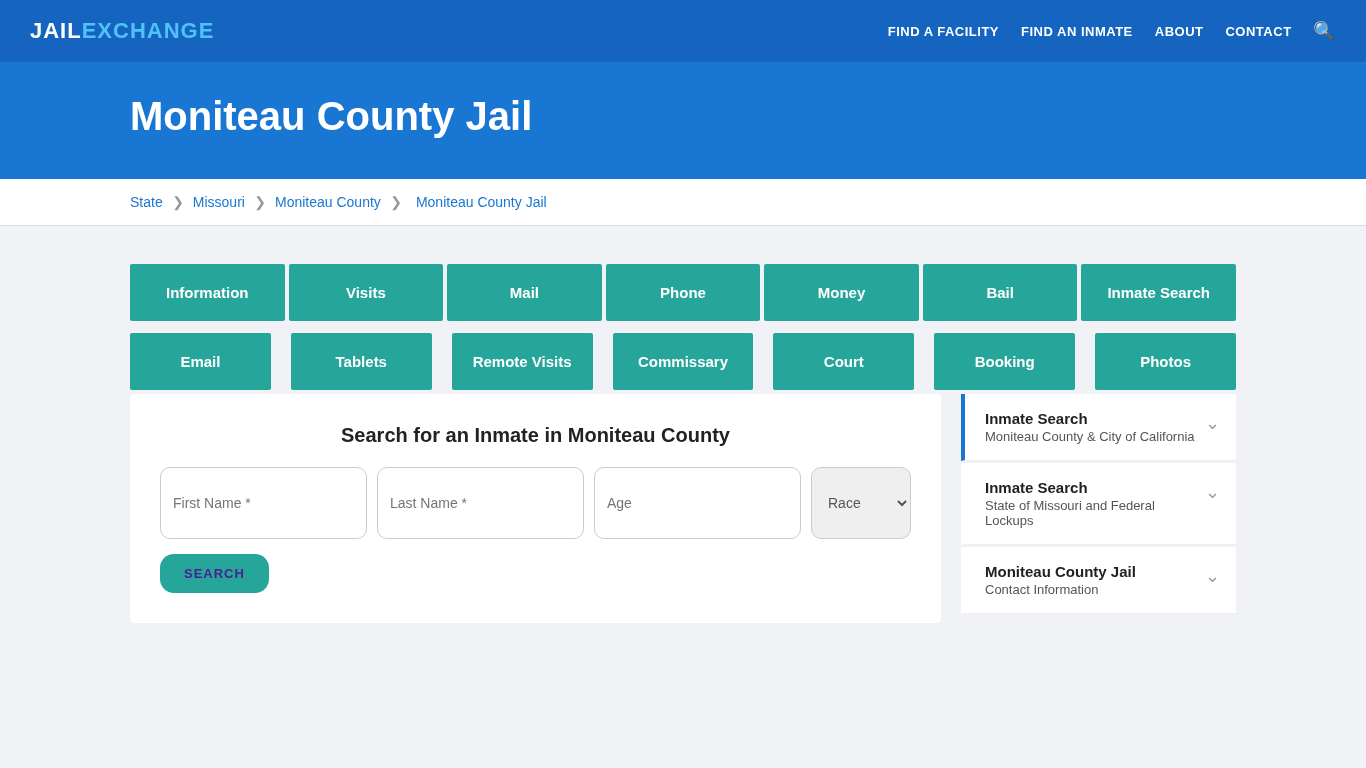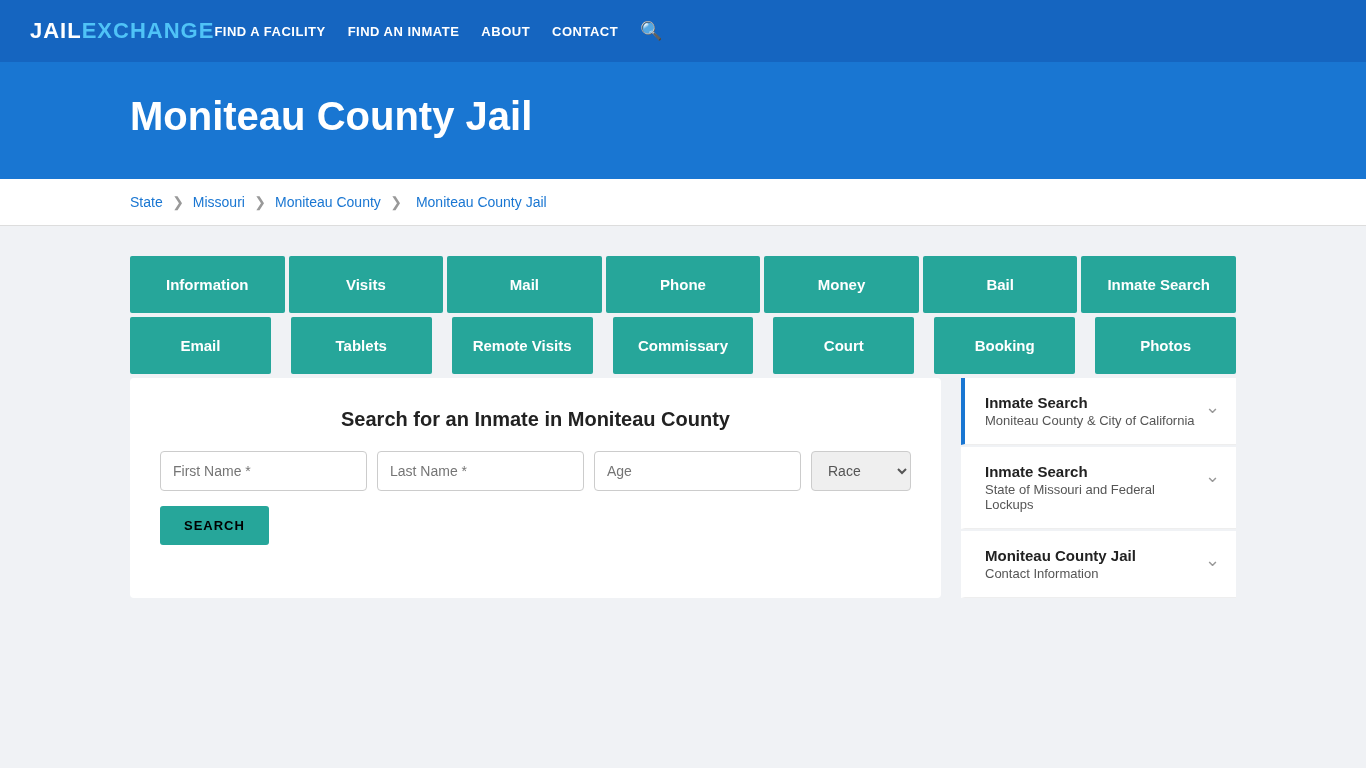--- a/index.html
+++ b/index.html
@@ -3,20 +3,21 @@
   <meta charset="utf-8">
   <style>
     * { margin: 0; padding: 0; box-sizing: border-box; }
     body { font-family: Arial, sans-serif; background: #f0f2f5; color: #333; }
 
     
     .navbar {
       background: #1565c0;
       display: flex;
       align-items: center;
+      justify-content: space-between;
       padding: 0 30px;
       height: 64px;
       border-bottom: 2px solid #1976d2;
     }
     .navbar-logo {
       display: flex;
       align-items: center;
       font-size: 22px;
       font-weight: 900;
       color: #fff;
@@ -105,20 +106,21 @@
       background: #26a69a;
       color: #fff;
       border: none;
       padding: 20px 10px;
       font-size: 15px;
       font-weight: 600;
       cursor: pointer;
       text-align: center;
       border-radius: 2px;
       transition: background 0.2s;
+      margin-top: 8px;
     }
     .grid-row3 .grid-btn {
       min-width: 155px;
     }
 
     
     .lower-section {
       display: flex;
       gap: 20px;
     }
@@ -137,36 +139,36 @@
       margin-bottom: 20px;
       color: #222;
     }
     .search-inputs {
       display: flex;
       gap: 10px;
       margin-bottom: 15px;
     }
     .search-inputs input, .search-inputs select {
       border: 1px solid #ccc;
-      padding: 10px 12px;
+      padding: 26px 12px;
       font-size: 14px;
-      border-radius: 4px;
+      border-radius: 10px;
       flex: 1;
       color: #555;
     }
     .search-btn {
       background: #26a69a;
-      color: #000000;
+      color: #4c1d95;
       border: none;
       padding: 12px 24px;
       font-size: 13px;
       font-weight: 700;
       letter-spacing: 1px;
       cursor: pointer;
-      border-radius: 3px;
+      border-radius: 14px;
     }
 
     
     .jail-info-title {
       font-size: 22px;
       font-weight: 700;
       color: #222;
       margin-top: 20px;
     }
 

